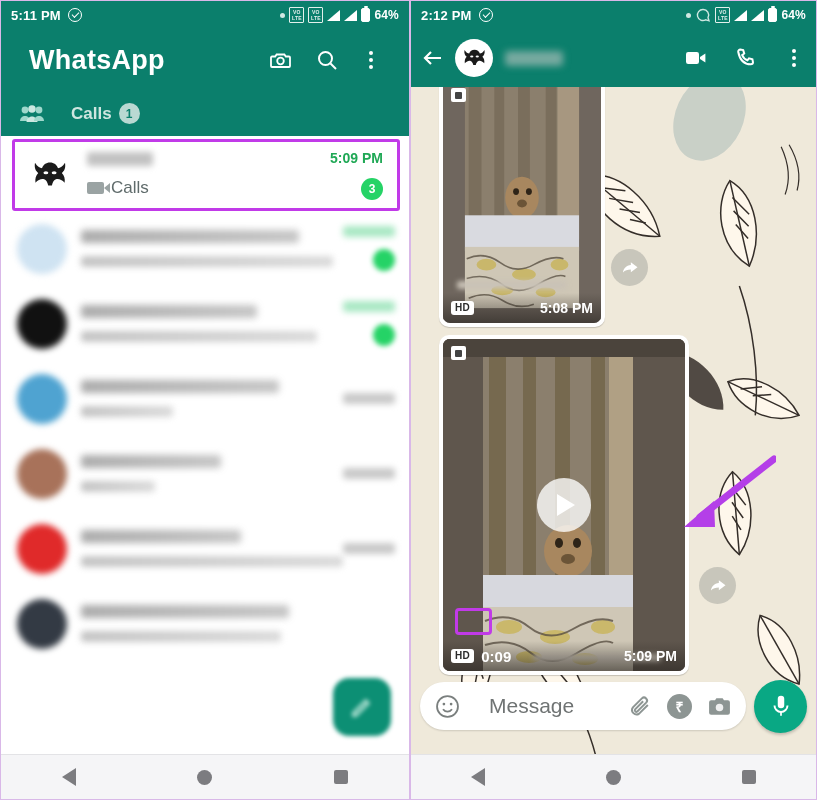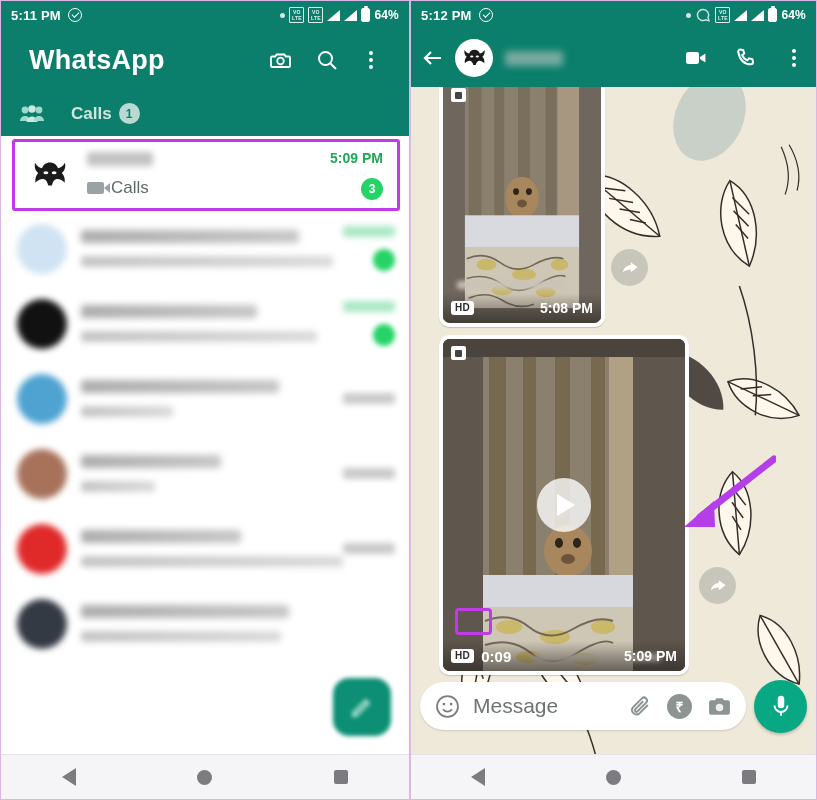--- a/index.html
+++ b/index.html
@@ -314,21 +314,21 @@
   .annot-arrow { position: absolute; left: 255px; top: 368px; z-index: 8; }
 
   
   .inputbar {
     position: absolute; left: 0; right: 0; bottom: 45px;
     height: 66px;
     display: flex; align-items: center; padding: 0 9px; gap: 8px;
   }
   .input-pill {
     flex: 1; height: 48px; border-radius: 26px; background: #fff;
-    display: flex; align-items: center; padding: 0 14px; gap: 12px;
+    display: flex; align-items: center; padding: 0 14px; gap: 28px;
     box-shadow: 0 1px 2px rgba(0,0,0,.14);
   }
   .msg-placeholder { flex: 1; color: #6f7373; font-size: 21px; }
   .pill-icons { display: flex; align-items: center; gap: 15px; }
   .rupee {
     width: 25px; height: 25px; border-radius: 50%; background: #8d9593;
     color: #fff; font-size: 14px; font-weight: bold;
     display: flex; align-items: center; justify-content: center;
   }
   .mic-fab {
@@ -505,21 +505,21 @@
     <div class="navbar">
       <span class="nav-back"></span>
       <span class="nav-home"></span>
       <span class="nav-recent"></span>
     </div>
   </div>
 
   <div class="phone right">
 
     <div class="statusbar">
-      <span class="sb-time">5:12 PM</span>
+      <span class="sb-time">2:12 PM</span>
       <div class="sb-left-icons">
         <span class="check-badge"></span>
       </div>
       <div class="sb-right">
         <span class="sb-dot"></span>
         <svg width="16" height="15" viewBox="0 0 16 15">
           <path d="M8 1.5a5.5 5.5 0 1 0 2.6 10.3L14 12.8l-1-3.2A5.5 5.5 0 0 0 8 1.5z" fill="none" stroke="#cfe8e2" stroke-width="1.4"></path>
         </svg>
         <span class="volte">
             <b>VO</b>

